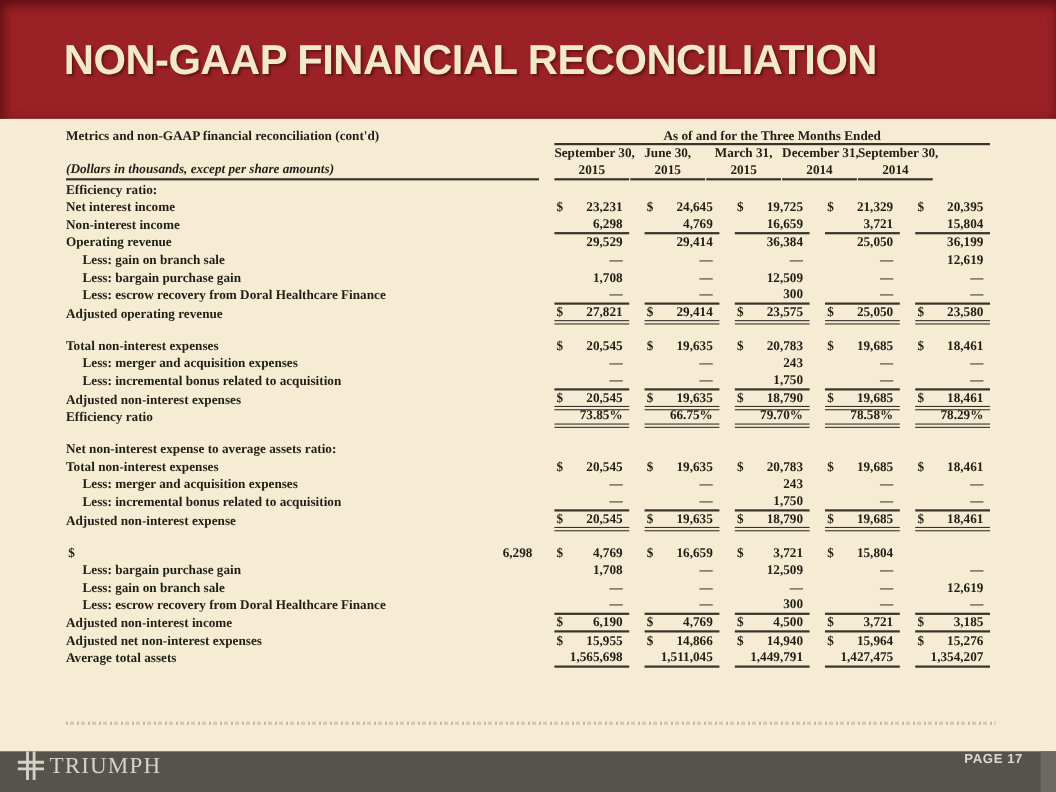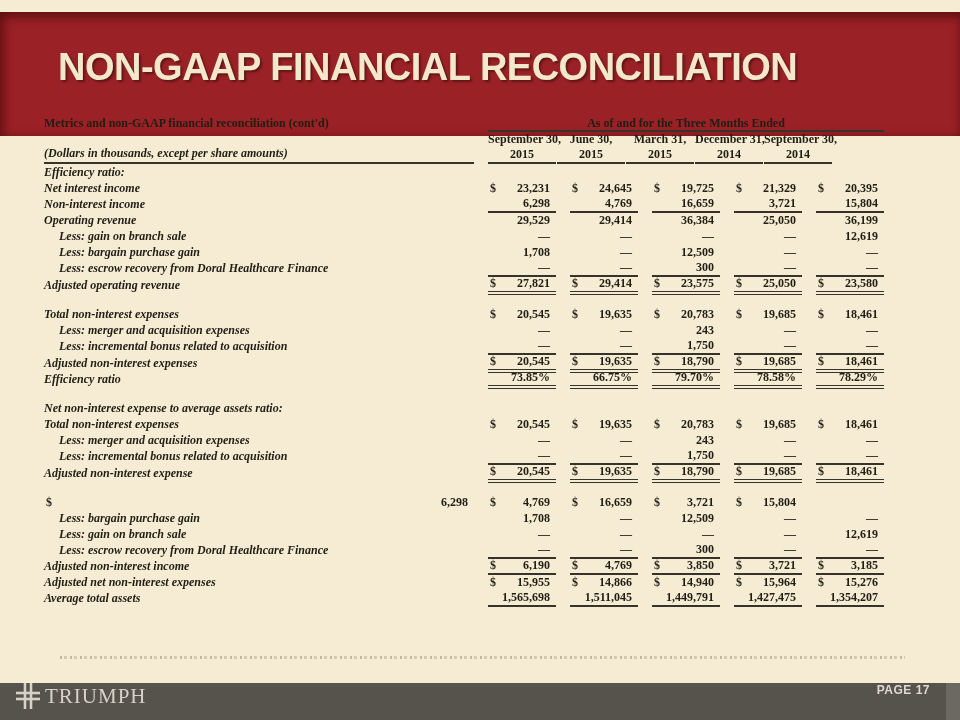--- a/index.html
+++ b/index.html
@@ -2,54 +2,54 @@
 <html><head>
 <meta charset="utf-8">
 <style>
   html,body{margin:0;padding:0;}
   .slide{
     position:relative;width:960px;height:720px;overflow:hidden;
     background:#f6ecd4;font-family:"Liberation Serif",serif;color:#201e15;
   }
   
   .titlebar{
-    position:absolute;top:12px;left:0;width:960px;height:124px;
+    position:absolute;top:0;left:0;width:960px;height:108px;
     background:#9a2125;
     box-shadow:inset 0 6px 8px rgba(70,10,12,.55), inset 6px 0 8px rgba(70,10,12,.35);
   }
   .titlebar h1{
     margin:0;padding:34px 0 0 58px;
     font-family:"Liberation Sans",sans-serif;font-weight:700;
     font-size:38px;letter-spacing:-.5px;color:#f3e8cc;
     text-shadow:2px 2px 2px rgba(60,15,15,.6);
     white-space:nowrap;
   }
   
-  .table-area{position:absolute;left:44px;top:116px;width:840px;font-size:12px;font-weight:bold;}
+  .table-area{position:absolute;left:60px;top:116px;width:840px;font-size:12px;font-weight:bold;}
   .thead{display:grid;grid-template-columns:430px 396px;column-gap:14px;}
   .left-head{
     display:flex;flex-direction:column;justify-content:space-between;
     height:48px;box-sizing:border-box;border-bottom:2px solid #35332a;
   }
   .left-sub{font-style:italic;padding-bottom:1px;}
   .span-header{
     text-align:center;height:16px;line-height:14px;box-sizing:border-box;
     border-bottom:2px solid #35332a;
   }
   .col-heads{display:grid;grid-template-columns:repeat(5,68px);column-gap:1px;}
   .col-head{
     text-align:center;height:32px;line-height:15px;box-sizing:border-box;
     border-bottom:2px solid #35332a;white-space:nowrap;
   }
   .trow{
     display:grid;grid-template-columns:430px repeat(5,68px);column-gap:14px;
     height:16px;align-items:center;
   }
   .spacer{height:14px;}
-  .lab{white-space:nowrap;overflow:visible;font-style:italic;}
+  .lab{white-space:nowrap;overflow:visible;}
   .lab.indent{padding-left:15px;}
   .cell{
     position:relative;display:flex;justify-content:flex-end;align-items:center;
     height:100%;box-sizing:border-box;
   }
   .cell .dollar{position:absolute;left:2px;}
   .cell .val{padding-right:6px;white-space:nowrap;}
   .rule-single{border-bottom:2px solid #35332a;}
   .rule-double{border-bottom:4px double #35332a;}
   
@@ -527,21 +527,21 @@
           <div class="cell rule-single">
             <span class="dollar">$</span>
             <span class="val">6,190</span>
           </div>
           <div class="cell rule-single">
             <span class="dollar">$</span>
             <span class="val">4,769</span>
           </div>
           <div class="cell rule-single">
             <span class="dollar">$</span>
-            <span class="val">3,850</span>
+            <span class="val">4,500</span>
           </div>
           <div class="cell rule-single">
             <span class="dollar">$</span>
             <span class="val">3,721</span>
           </div>
           <div class="cell rule-single">
             <span class="dollar">$</span>
             <span class="val">3,185</span>
           </div>
         </div>

